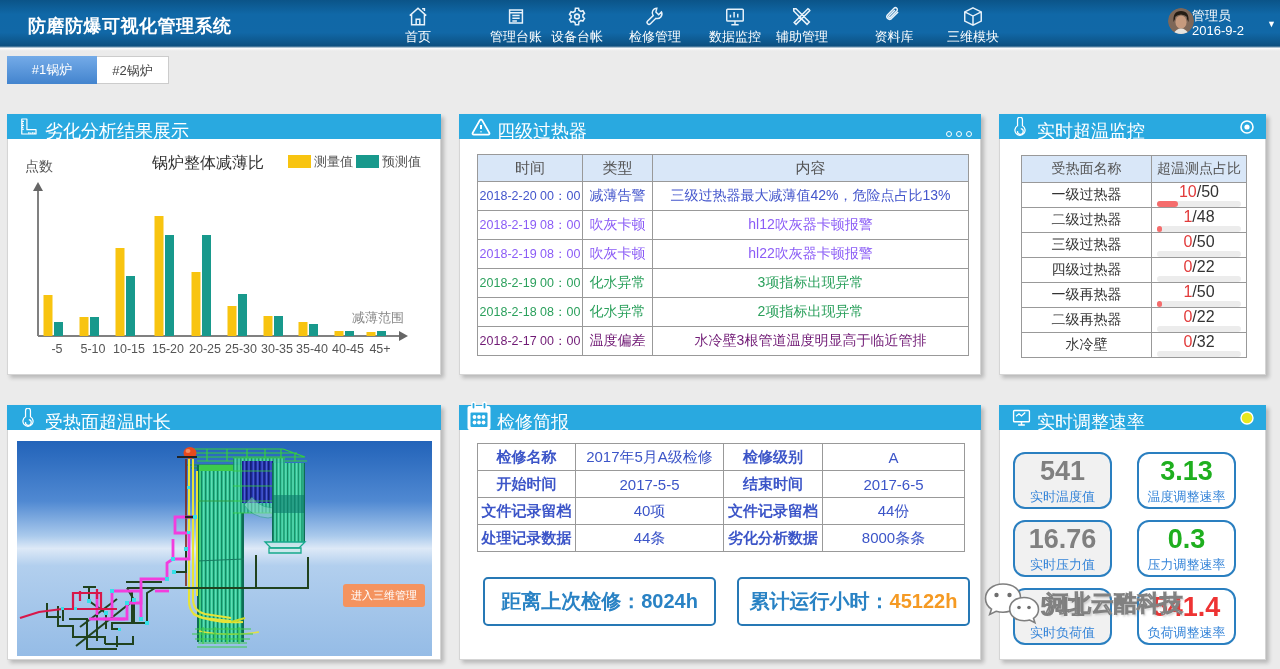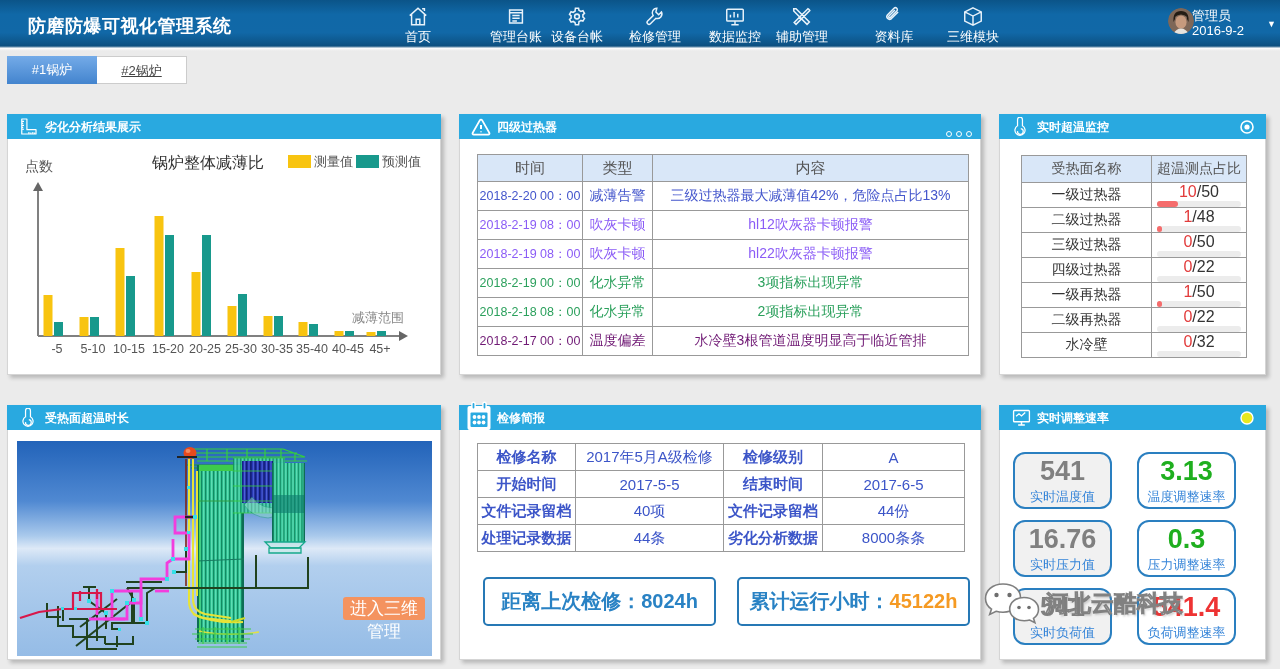--- a/index.html
+++ b/index.html
@@ -15,27 +15,27 @@
 .nav { position:absolute; top:0; width:80px; height:48px; text-align:center; color:#fff; }
 .nav svg { display:block; margin:5px auto 0; }
 .nav .lb { font-size:13px; margin-top:0px; }
 #avatar { position:absolute; right:86px; top:8px; width:26px; height:26px; border-radius:50%; overflow:hidden; }
 #uname { position:absolute; right:30px; top:8px; font-size:13px; width:58px; color:#fff; line-height:15px; }
 #caret { position:absolute; right:4px; top:19px; font-size:9px; color:#fff; }
 
 
 .tab { position:absolute; top:56px; height:28px; line-height:28px; text-align:center; font-size:13px; }
 #tab1 { left:7px; width:90px; background:linear-gradient(180deg,#74abe8,#4384ce); color:#fff; }
-#tab2 { left:97px; width:90px; background:#fff; border:1px solid #ccc; border-left:none; color:#444;text-decoration:underline; }
+#tab2 { left:97px; width:72px; background:#fff; border:1px solid #ccc; border-left:none; color:#444; }
 
 
 .panel { position:absolute; background:#fff; border:1px solid #d5d5d5;
   box-shadow:3px 3px 4px rgba(0,0,0,0.22); }
 .phead { position:absolute; left:-1px; top:-1px; right:-1px; height:25px; background:#29a9e0; color:#fff; }
-.phead .pt { position:absolute; left:38px; top:5px; font-size:12px; font-weight:bold; }
+.phead .pt { position:absolute; left:38px; top:5px; font-size:18px; font-weight:normal; }
 .phead svg.picon { position:absolute; left:12px; top:3px; }
 #p1 { left:7px; top:114px; width:434px; height:261px; }
 #p2 { left:459px; top:114px; width:522px; height:261px; }
 #p3 { left:999px; top:114px; width:267px; height:261px; }
 #p4 { left:7px; top:405px; width:434px; height:255px; }
 #p5 { left:459px; top:405px; width:522px; height:255px; }
 #p6 { left:999px; top:405px; width:267px; height:255px; }
 .dots { position:absolute; right:9px; top:9px; }
 .dots i { display:inline-block; width:6px; height:6px; border:1px solid #fff; border-radius:50%; margin-left:4px; }
 
@@ -484,21 +484,21 @@
         <rect x="176" y="74" width="4" height="4"></rect>
           <rect x="44" y="166" width="3" height="3"></rect>
         <rect x="101" y="187" width="3" height="3"></rect>
           <rect x="170" y="45" width="3" height="3"></rect>
         <rect x="170" y="90" width="3" height="3"></rect>
       </g>
 
       <path d="M160 16 H180" stroke="#222" stroke-width="2" fill="none"></path>
       <path d="M168 76 h8" stroke="#222" stroke-width="2.5" fill="none"></path>
     </svg>
-    <div style="position:absolute;left:335px;top:191px;width:82px;height:23px;background:#f4935f;border-radius:3px;color:#fff;font-size:17px;text-align:center;line-height:23px;">进入三维管理</div>
+    <div style="position:absolute;left:335px;top:178px;width:82px;height:23px;background:#f4935f;border-radius:3px;color:#fff;font-size:11px;text-align:center;line-height:23px;">进入三维管理</div>
   </div>
 
   <div id="p5" class="panel">
     <div class="phead">
       <svg class="picon" width="24" height="30" viewBox="0 0 24 30" style="top:-4px;left:8px;">
           <rect x="0.5" y="5" width="23" height="24" rx="2" fill="#fff"></rect>
           <rect x="3.5" y="11.5" width="17" height="14.5" rx="1" fill="#29a9e0"></rect>
           <g fill="#fff">
             <circle cx="7.5" cy="16" r="1.9"></circle>
             <circle cx="12" cy="16" r="1.9"></circle>

